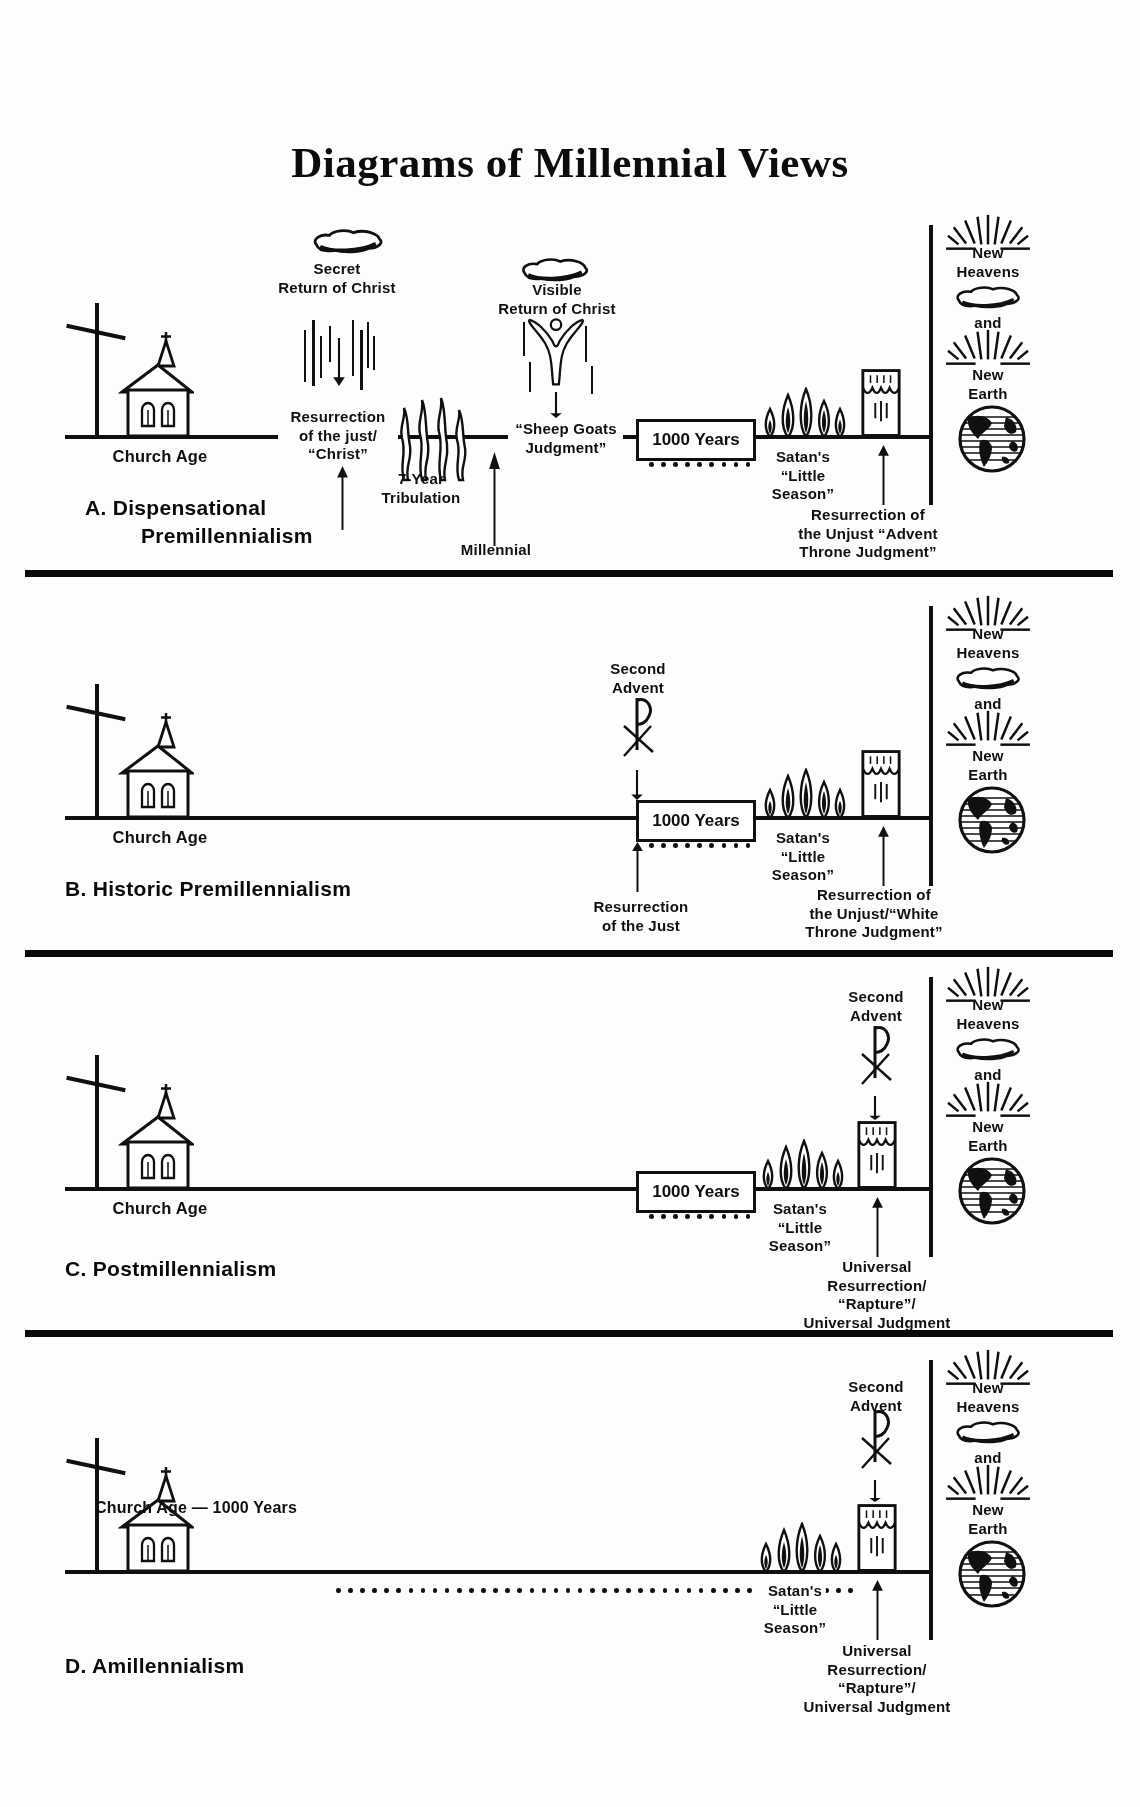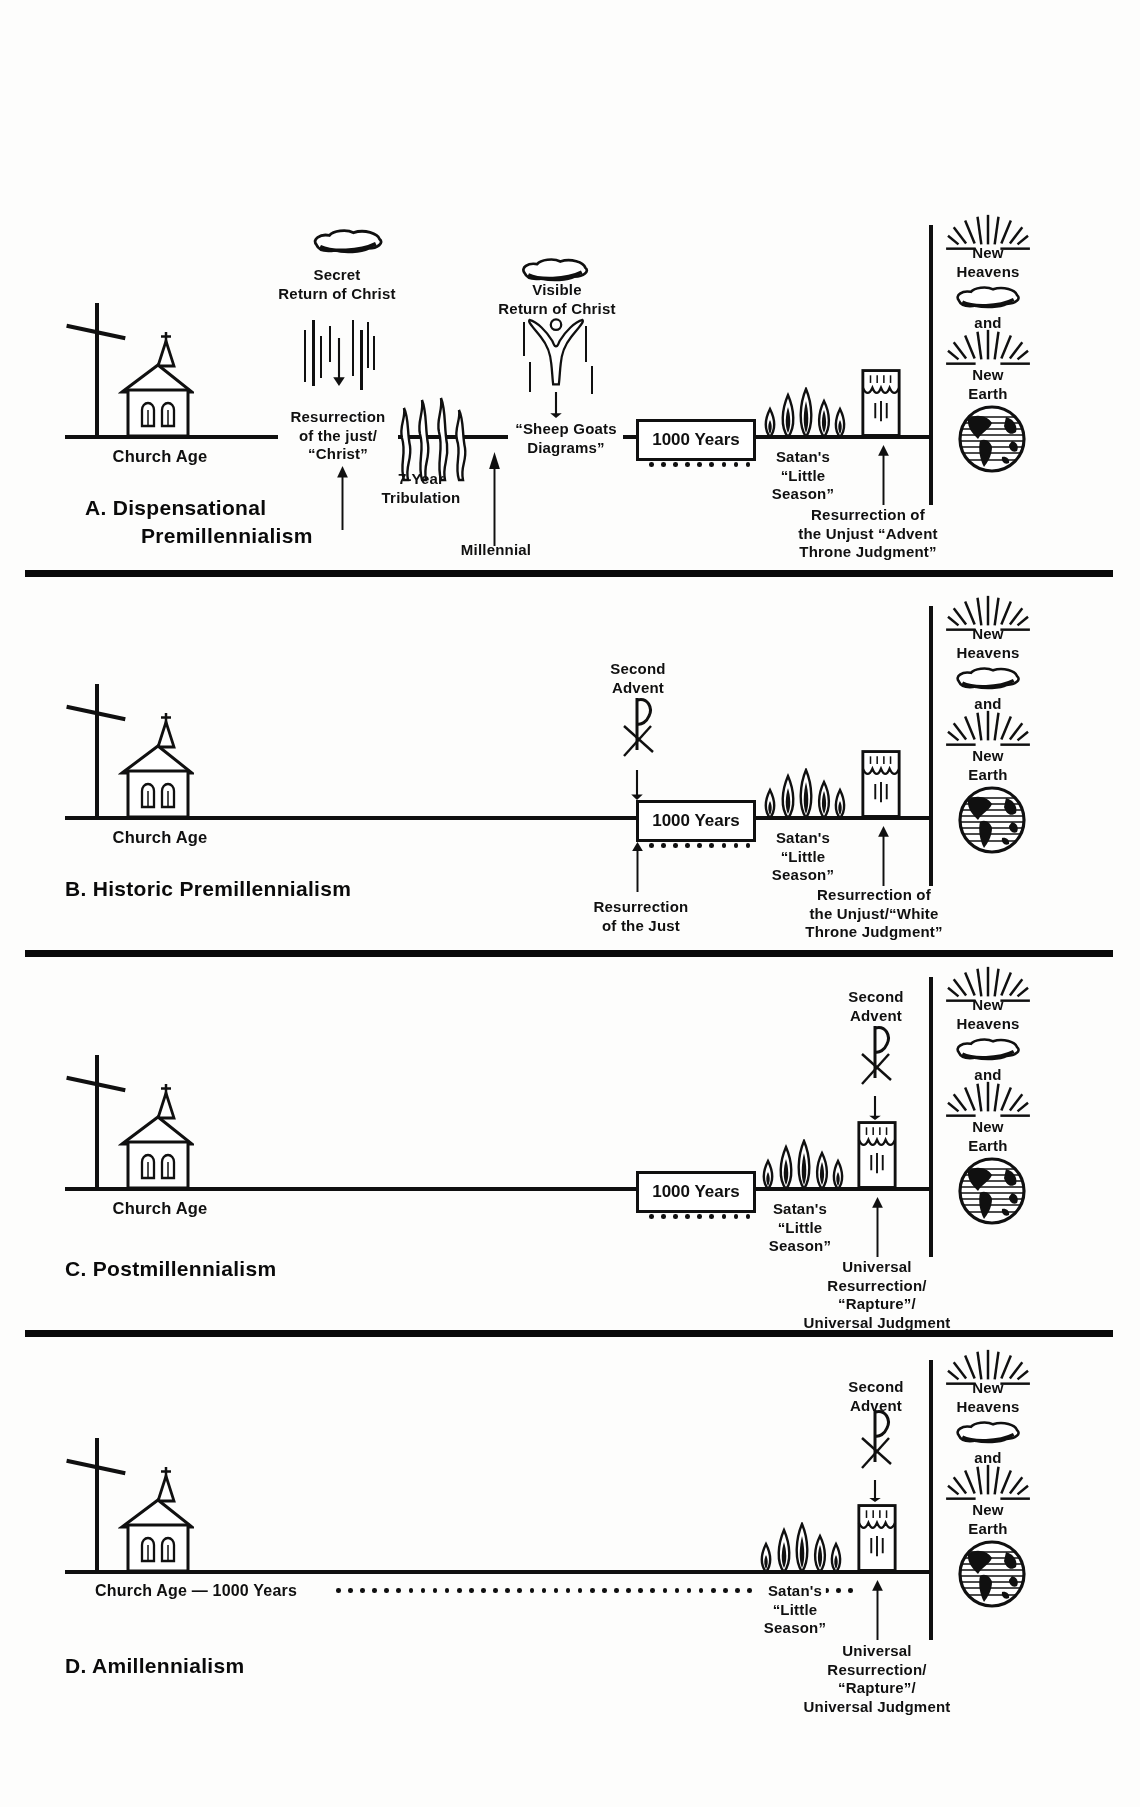--- a/index.html
+++ b/index.html
@@ -141,38 +141,39 @@
         <path d="M26,84 C21,66 29,54 24,38 C21,26 28,16 26,4 C31,16 29,32 32,48 C34,64 27,68 30,84 Z"></path>
         <path d="M45,84 C40,66 48,54 43,36 C40,24 47,14 45,2 C50,14 48,32 51,48 C53,66 46,68 49,84 Z"></path>
         <path d="M63,84 C58,68 66,58 61,44 C58,32 65,24 63,14 C68,24 66,38 69,52 C71,66 64,70 67,84 Z"></path>
       </g>
     </symbol>
   </defs>
 </svg>
 
 <div id="page">
 
+  <div class="t2" style="top:140px;">Diagrams of Millennial Views</div>
 
   <div class="tl" style="left:65px;top:435px;width:213px;"></div>
   <div class="tl" style="left:398px;top:435px;width:110px;"></div>
   <div class="tl" style="left:623px;top:435px;width:15px;"></div>
   <div class="tl" style="left:750px;top:435px;width:181px;"></div>
   <div class="xv" style="left:95px;top:303px;height:134px;"></div>
   <div class="xb" style="left:66px;top:330px;"></div>
   <svg class="abs" style="left:118px;top:332px;width:76px;height:106px;">
       <use href="#sym-church"></use>
     </svg>
   <div class="lbl" style="left:160px;top:447px;font-size:16.5px;">
       <div>Church Age</div>
     </div>
 
   <svg class="abs" style="left:310px;top:228px;width:76px;height:26px;">
       <use href="#sym-cloud"></use>
     </svg>
-  <div class="lbl" style="left:337px;top:266px;">
+  <div class="lbl" style="left:337px;top:260px;">
     <div>Secret</div>
     <div>Return of Christ</div>
   </div>
 
   <div class="vdash" style="left:304px;top:330px;width:2.4px;height:52px;"></div>
   <div class="vdash" style="left:312px;top:320px;width:3px;height:66px;"></div>
   <div class="vdash" style="left:320px;top:336px;width:2.4px;height:42px;"></div>
   <div class="vdash" style="left:329px;top:326px;width:2.4px;height:36px;"></div>
   <div class="vdash" style="left:352px;top:320px;width:2.4px;height:56px;"></div>
   <div class="vdash" style="left:360px;top:330px;width:3px;height:60px;"></div>
@@ -216,21 +217,21 @@
   <div class="vdash" style="left:585px;top:326px;width:2.4px;height:36px;"></div>
   <div class="vdash" style="left:591px;top:366px;width:2.4px;height:28px;"></div>
   <svg class="abs" style="left:520px;top:318px;width:72px;height:74px;">
       <use href="#sym-figure"></use>
     </svg>
   <svg class="abs flip" style="left:549px;top:392px;width:14px;height:26px;">
       <use href="#sym-arrow"></use>
     </svg>
   <div class="lbl" style="left:566px;top:420px;background:#fdfdfc;">
     <div>“Sheep Goats</div>
-    <div>Diagrams”</div>
+    <div>Judgment”</div>
   </div>
 
   <div class="ybox" style="left:636px;top:419px;">
       <span>1000 Years</span>
     </div>
   <div class="dots" style="left:649px;top:462px;">
       <i></i>
       <i></i>
       <i></i>
       <i></i>
@@ -465,21 +466,21 @@
     </svg>
 
   <div class="dv" style="top:1330px;"></div>
 
   <div class="tl" style="left:65px;top:1570px;width:866px;"></div>
   <div class="xv" style="left:95px;top:1438px;height:134px;"></div>
   <div class="xb" style="left:66px;top:1465px;"></div>
   <svg class="abs" style="left:118px;top:1467px;width:76px;height:106px;">
       <use href="#sym-church"></use>
     </svg>
-  <div class="lbl-left" style="left:95px;top:1582px;font-size:16px;"><span>Church Age — 1000 Years</span></div>
+  <div class="lbl-left" style="left:95px;top:1499px;font-size:16px;"><span>Church Age — 1000 Years</span></div>
   <div class="dots" style="left:336px;top:1588px;">
       <i></i>
       <i></i>
       <i></i>
       <i></i>
       <i></i>
       <i></i>
       <i></i>
       <i></i>
       <i></i>

